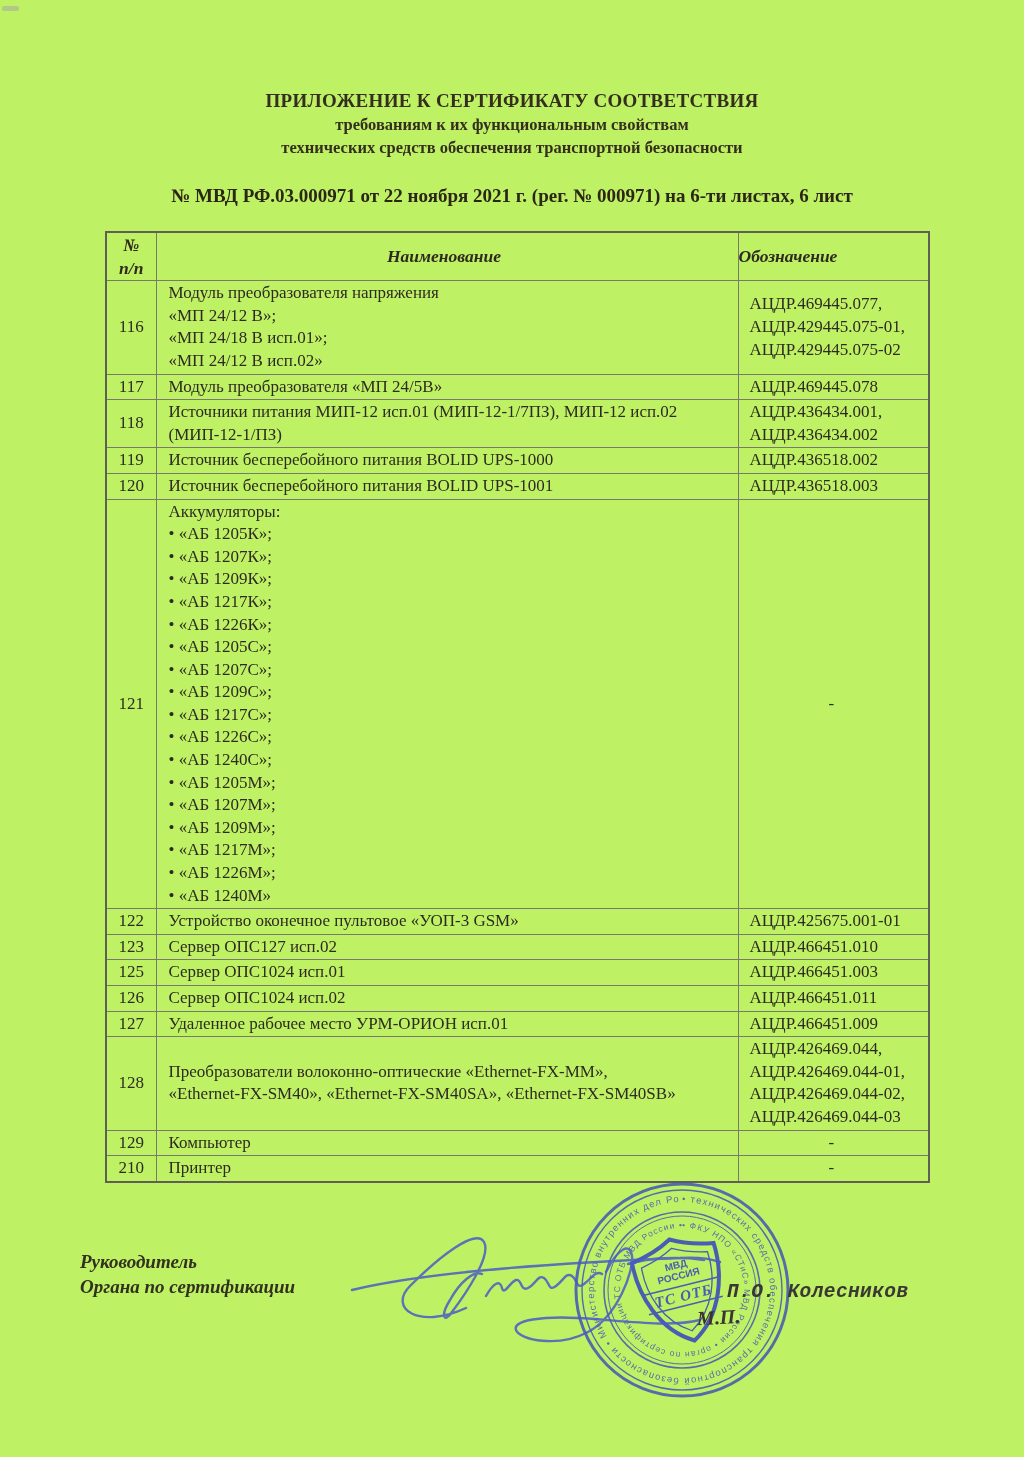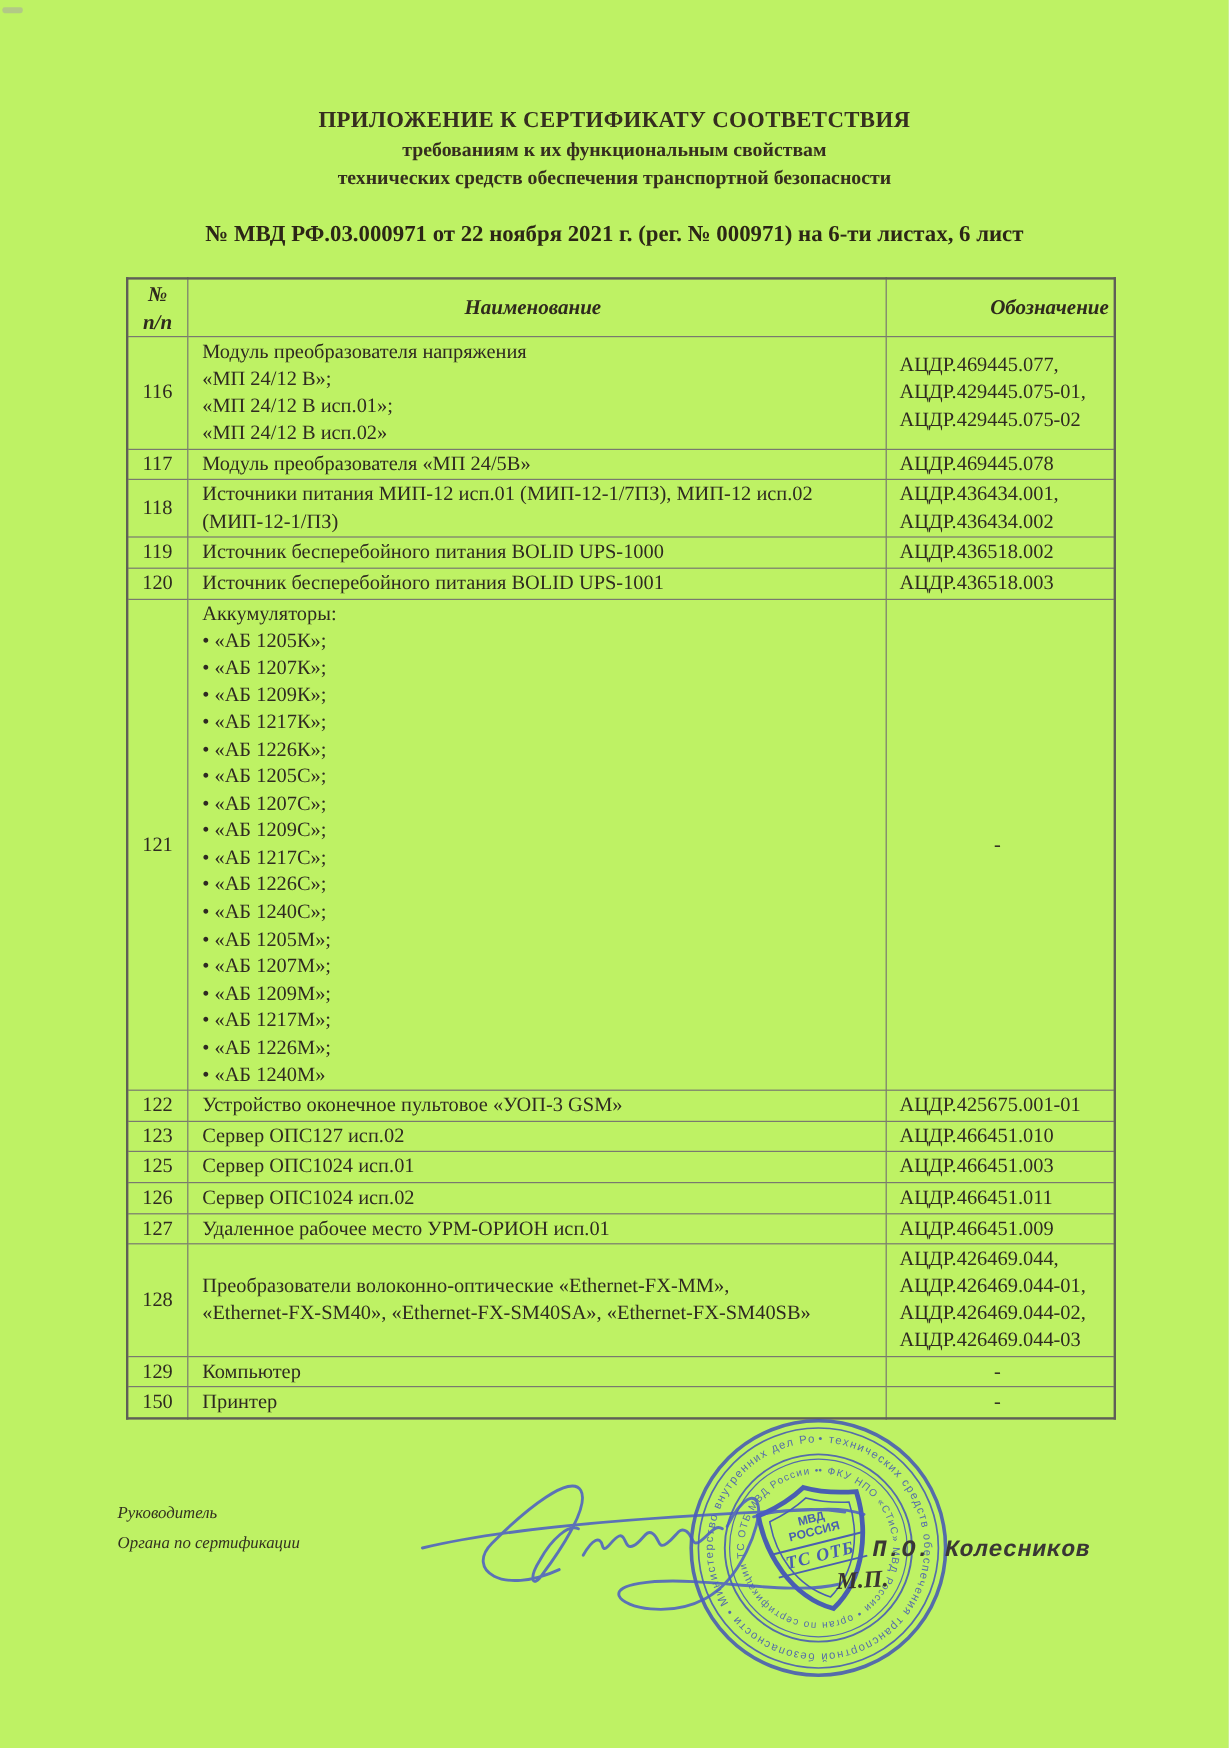--- a/index.html
+++ b/index.html
@@ -36,22 +36,22 @@
   .doc-table th {
     font-style:italic; font-weight:bold; text-align:center;
     height:42px; font-size:17.5px; color:#2f2a1d;
   }
   .c-num  { width:50px;  text-align:center; }
   .c-name { width:582px; text-align:left; padding-left:12px !important; padding-right:6px !important; }
   .c-des  { width:191px; text-align:left; padding-left:11px !important; padding-right:4px !important; }
   td.c-des.center { text-align:center; padding-left:0 !important; }
 
   .footer-role {
-    position:absolute; left:98px; top:1249px;
-    font-size:14px; font-weight:normal; font-style:italic; color:#32301f;
+    position:absolute; left:80px; top:1249px;
+    font-size:19px; font-weight:bold; font-style:italic; color:#32301f;
     line-height:25px;
   }
   .signer-name {
     position:absolute; left:727px; top:1281px;
     font-size:19.5px; font-weight:bold; font-style:italic; color:#3a3734;
     z-index:6; letter-spacing:.4px;font-family:Liberation Mono, monospace;
   }
   .seal-mark {
     position:absolute; left:697px; top:1306px;
     font-size:20px; font-weight:bold; font-style:italic; color:#3a3430;
@@ -80,30 +80,30 @@
         <col style="width:582px">
         <col style="width:191px">
       </colgroup>
     <thead>
       <tr>
         <th class="c-num">
           <div>№</div>
           <div>п/п</div>
         </th>
         <th class="c-name" style="text-align:center; padding-left:0 !important;">Наименование</th>
-        <th class="c-des" style="text-align:right; padding-left:0 !important;">Обозначение</th>
+        <th class="c-des" style="text-align:left; padding-left:0 !important;">Обозначение</th>
       </tr>
     </thead>
     <tbody>
         <tr>
           <td class="c-num">116</td>
           <td class="c-name">
             <div>Модуль преобразователя напряжения</div>
             <div>«МП 24/12 В»;</div>
-            <div>«МП 24/12 В исп.01»;</div>
+            <div>«МП 24/18 В исп.01»;</div>
             <div>«МП 24/12 В исп.02»</div>
           </td>
           <td class="c-des">
             <div>АЦДР.469445.077,</div>
             <div>АЦДР.429445.075-01,</div>
             <div>АЦДР.429445.075-02</div>
           </td>
         </tr>
         <tr>
           <td class="c-num">117</td>
@@ -230,21 +230,21 @@
         <tr>
           <td class="c-num">129</td>
           <td class="c-name">
             <div>Компьютер</div>
           </td>
           <td class="c-des center">
             <div>-</div>
           </td>
         </tr>
         <tr>
-          <td class="c-num">150</td>
+          <td class="c-num">210</td>
           <td class="c-name">
             <div>Принтер</div>
           </td>
           <td class="c-des center">
             <div>-</div>
           </td>
         </tr>
       </tbody>
   </table>
 

